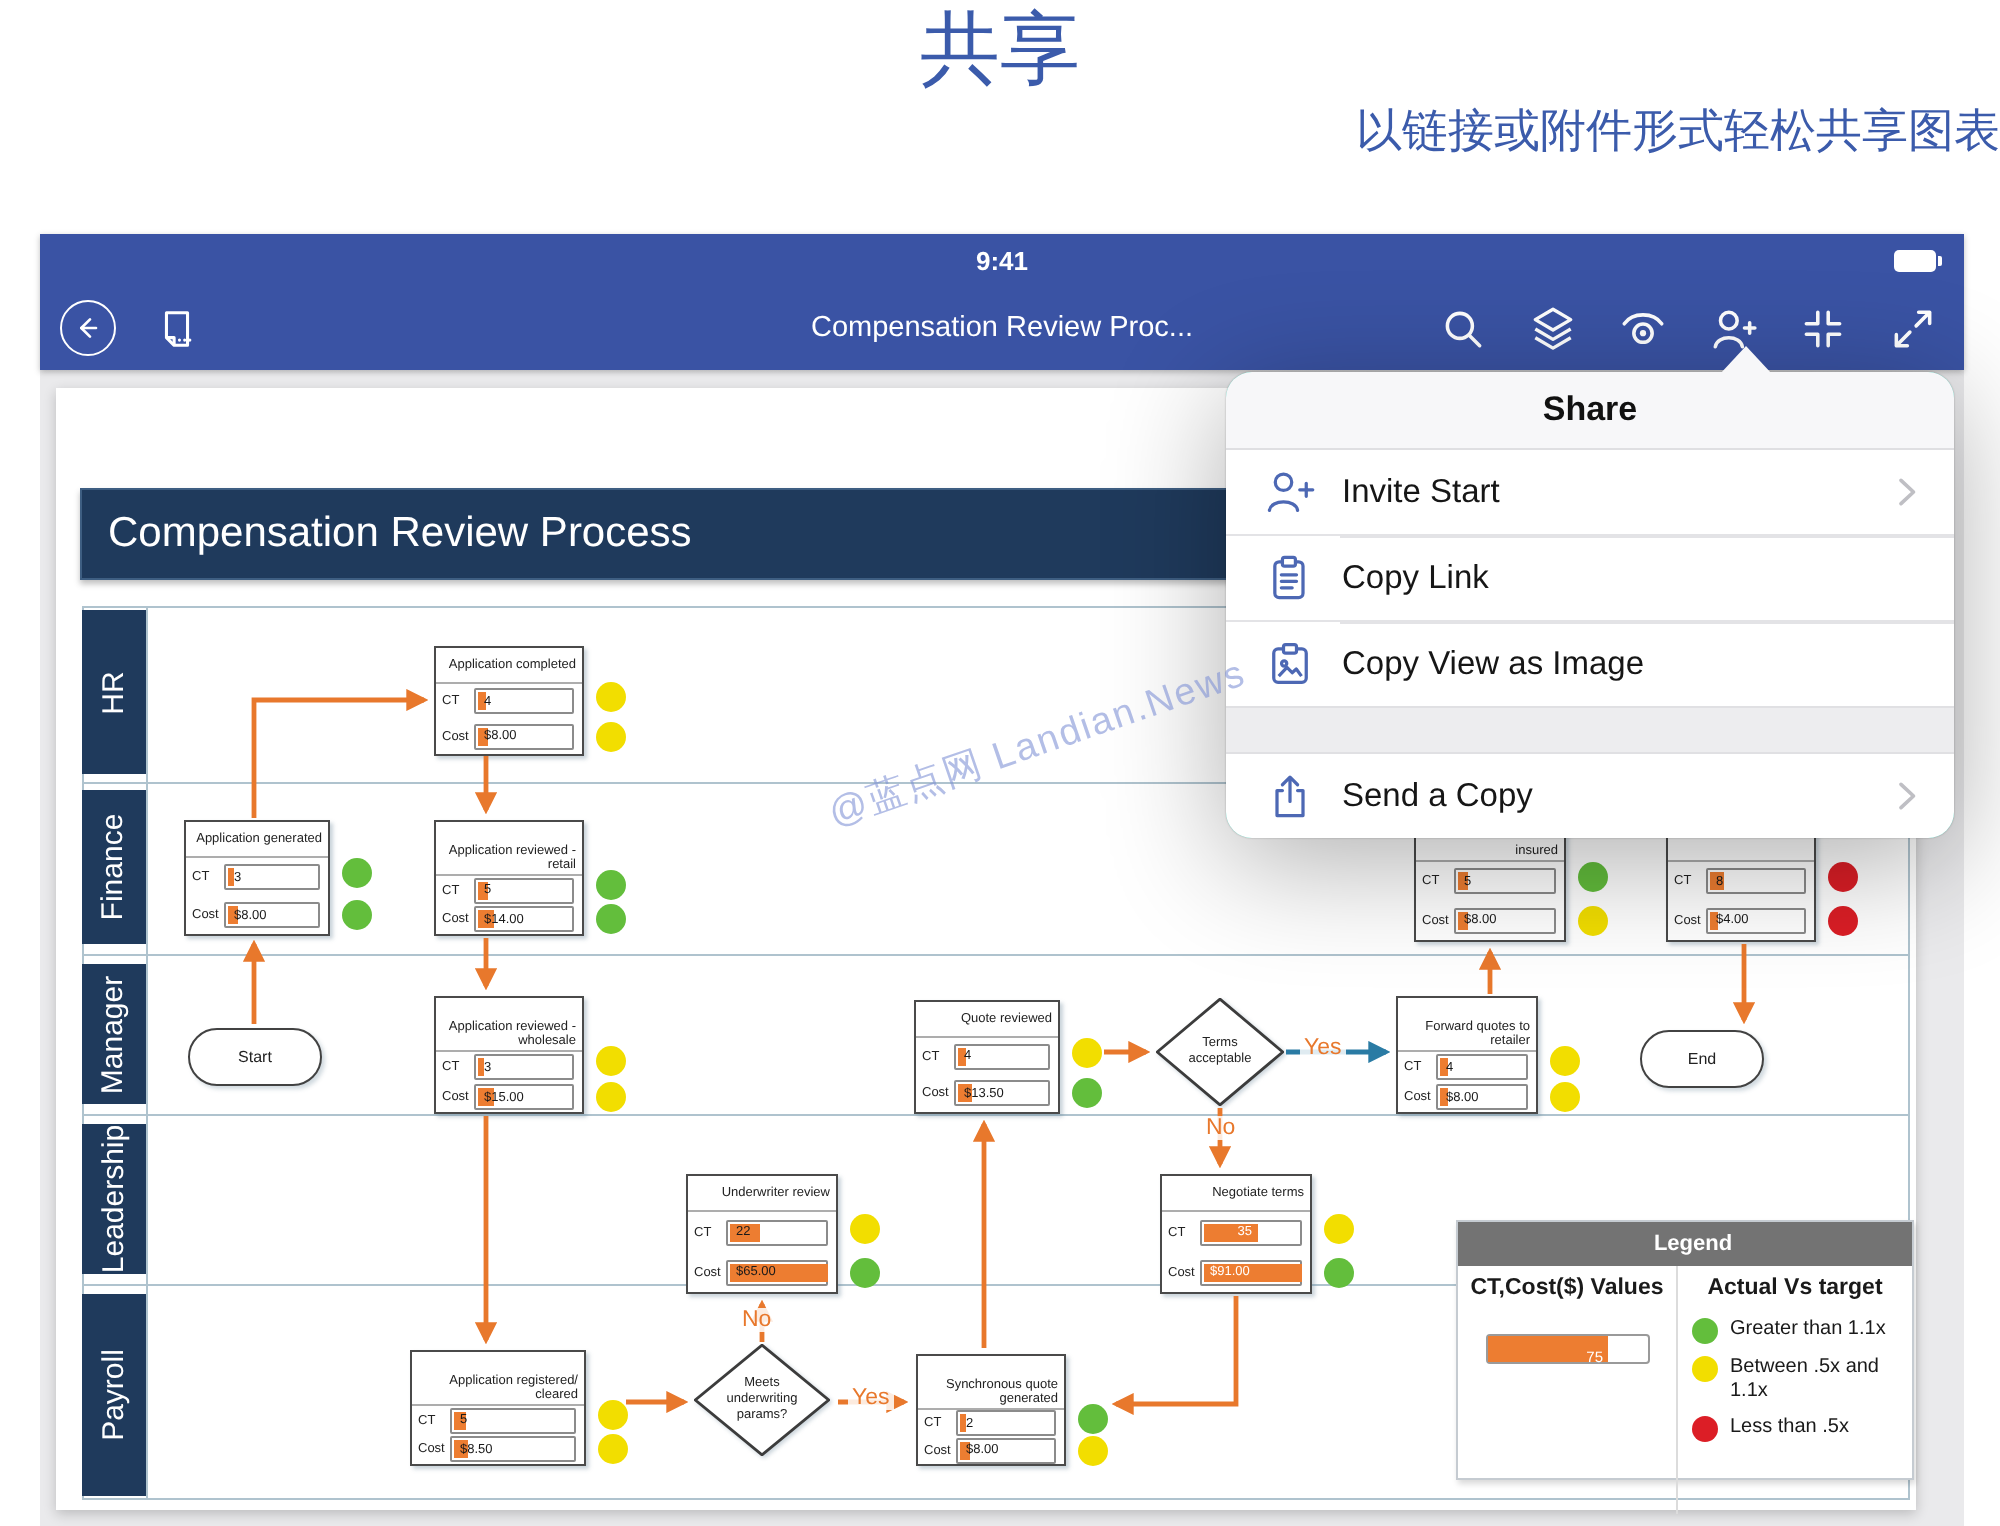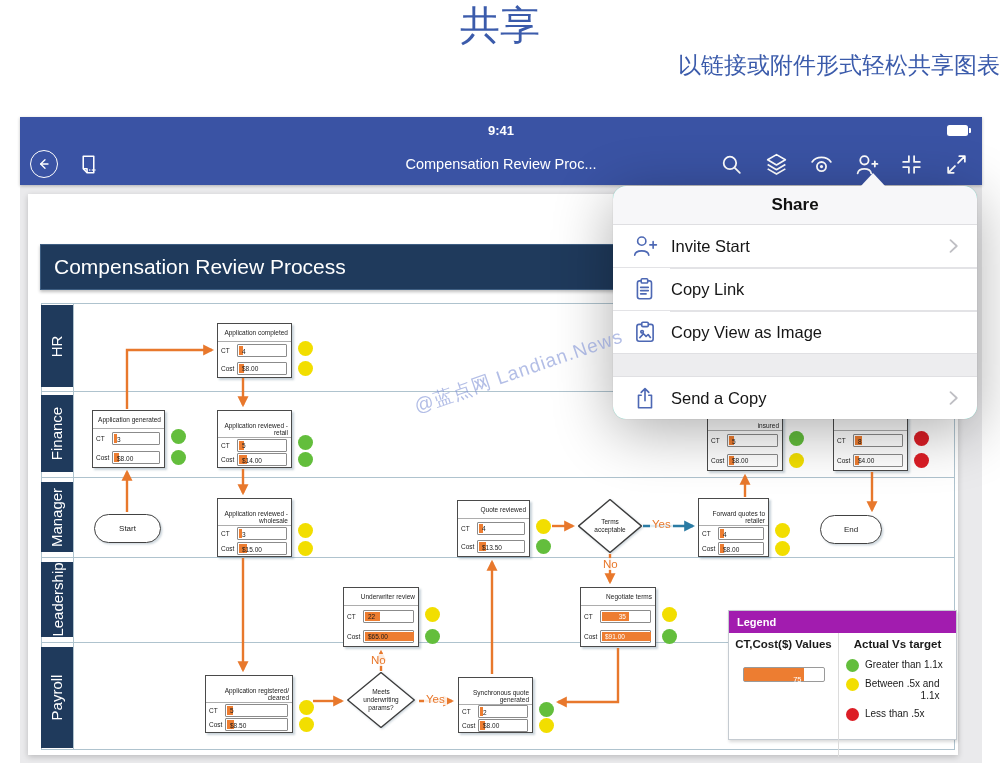--- a/index.html
+++ b/index.html
@@ -79,32 +79,32 @@
   #arrow-layer{position:absolute;left:0;top:0;pointer-events:none;}
 
   
   .watermark{position:absolute;left:408px;top:352px;width:260px;transform:rotate(-19deg);
     color:#8193D6;opacity:.6;font-size:19px;letter-spacing:1px;z-index:50;pointer-events:none;
     white-space:nowrap;}
 
   
   .legend{position:absolute;left:728px;top:610px;width:229px;height:130px;background:#fff;
     border:1px solid #C5CBD1;box-sizing:border-box;box-shadow:1px 2px 3px rgba(0,0,0,.15);}
-  .legend-header{height:22px;background:#a21caf;color:#fff;font-size:11px;font-weight:600;
-    line-height:22px;padding-left:8px;}
+  .legend-header{height:22px;background:#737373;color:#fff;font-size:11px;font-weight:600;
+    line-height:22px;padding-left:8px;text-align:center;}
   .legend-body{display:flex;height:124px;}
   .lcol{box-sizing:border-box;padding-top:5px;}
   .lcol.left{width:110px;border-right:1px solid #DCDCDC;}
   .lcol.right{flex:1;}
   .legend-col-title{font-size:11.5px;font-weight:700;color:#1a1a1a;text-align:center;}
   .legend-bar{width:80px;height:13px;border:1.5px solid #9A9A9A;border-radius:2px;
     margin:17px auto 0;position:relative;box-sizing:content-box;}
   .legend-bar-fill{position:absolute;left:0;top:0;bottom:0;background:#ED7D31;text-align:right;}
   .legend-bar-label{color:#fff;font-size:7.5px;line-height:13px;padding-right:2px;}
-  .legend-entries{margin-top:9px;padding-left:7px;text-align:right;}
+  .legend-entries{margin-top:9px;padding-left:7px;}
   .legend-entry{display:flex;align-items:flex-start;gap:6px;margin-bottom:6px;}
   .legend-dot{width:13px;height:13px;border-radius:50%;flex:none;margin-top:0;}
   .legend-entry-text{font-size:10px;color:#1a1a1a;line-height:1.2;white-space:pre-line;}
 
   
   .share-caret{position:absolute;left:860px;top:173px;width:0;height:0;z-index:41;
     border-left:13px solid transparent;border-right:13px solid transparent;
     border-bottom:14px solid #F7F7F9;}
   .share-menu{position:absolute;left:613px;top:186px;width:364px;border-radius:13px;background:#5eead4;
     z-index:40;box-shadow:0 12px 60px rgba(0,0,0,.32),0 0 1px rgba(0,0,0,.3);overflow:hidden;}

